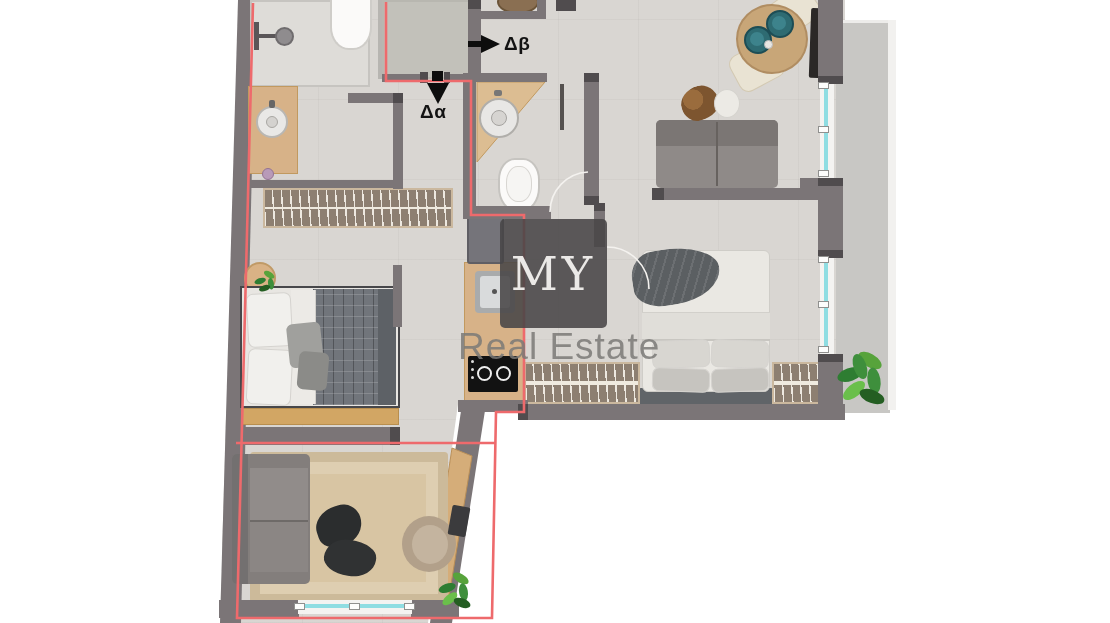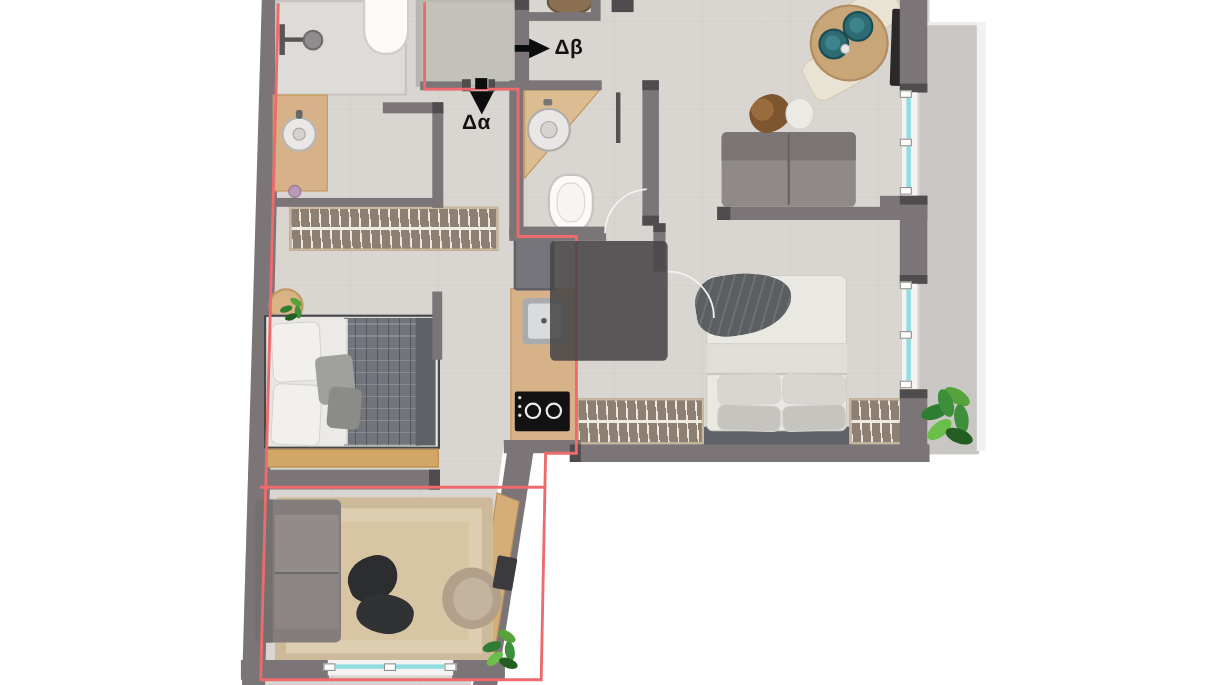--- a/index.html
+++ b/index.html
@@ -236,15 +236,17 @@
     <div class="leaf" style="left:24px;top:40px;background:#245e22;transform:rotate(200deg);"></div>
   </div>
   <div class="abs" style="left:238px;top:254px;width:56px;height:58px;z-index:30;transform:scale(.45);">
     <div class="leaf" style="left:2px;top:18px;background:#2e7d32;transform:rotate(-20deg);"></div>
     <div class="leaf" style="left:22px;top:4px;background:#57a33b;transform:rotate(30deg);"></div>
     <div class="leaf" style="left:26px;top:24px;background:#3e8f3c;transform:rotate(80deg);"></div>
     <div class="leaf" style="left:12px;top:34px;background:#245e22;transform:rotate(160deg);"></div>
   </div>
 
   <div id="wm-box">
-  </div>
+    <div>MY</div>
+  </div>
+  <div id="wm-sub">Real Estate</div>
 
 </div>
 
 </body></html>

